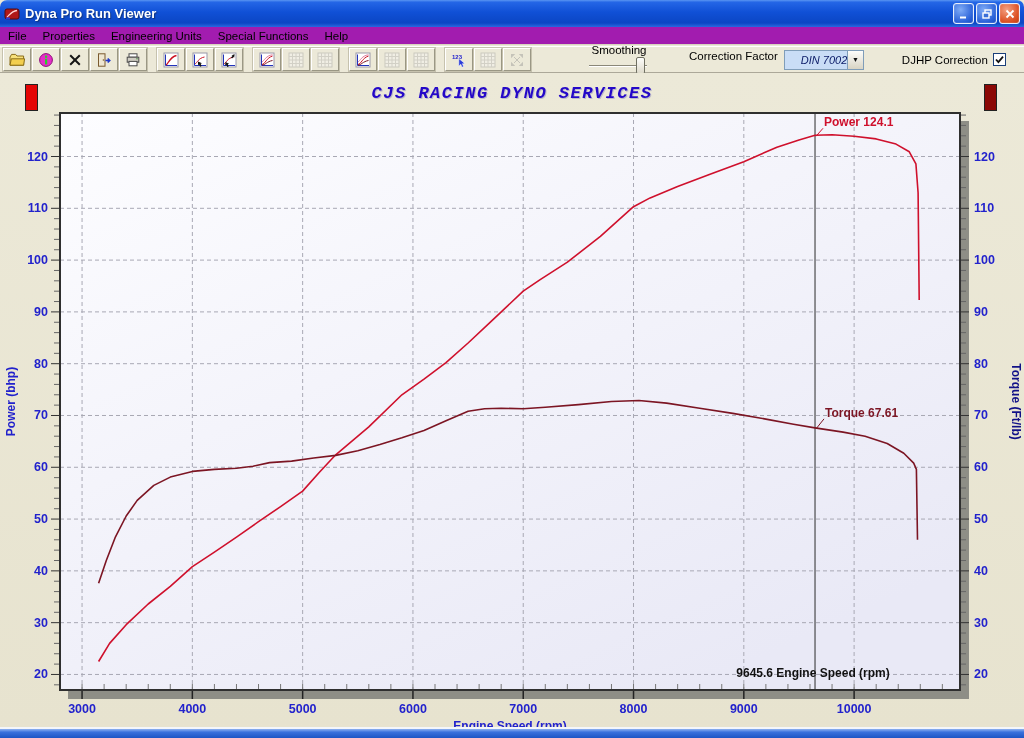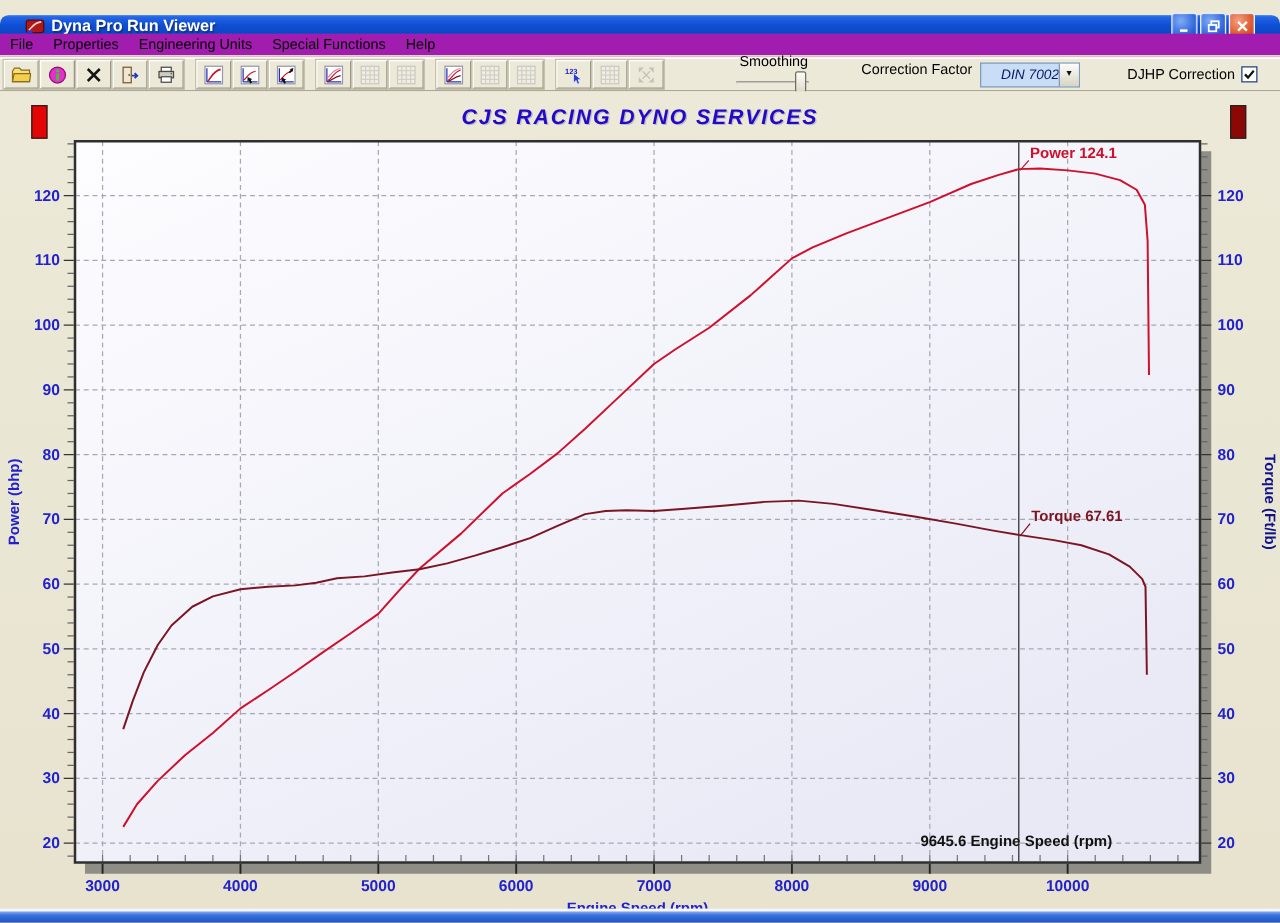--- a/index.html
+++ b/index.html
@@ -1,24 +1,24 @@
 <!DOCTYPE html>
 <html><head>
 <meta charset="utf-8">
 <style>
   * { margin:0; padding:0; box-sizing:border-box; }
   body { font-family:"Liberation Sans", sans-serif; background:#3a6ea5; }
   .window { position:relative; width:1024px; height:738px; overflow:hidden; background:#ebe8d6; }
 
   
   .titlebar {
-    position:absolute; left:0; top:12px; width:1024px; height:17px;
+    position:absolute; left:0; top:0; width:1024px; height:27px;
     background:linear-gradient(180deg,#5a96f2 0%,#2466e6 8%,#1050d6 45%,#0b46c4 85%,#2a67e0 100%);
     border-radius:7px 7px 0 0;
-    display:flex; align-items:center; padding:0 20px;
+    display:flex; align-items:center; padding:0 4px;
   }
   .titlebar .app-title { color:#fff; font-weight:bold; font-size:13px; margin-left:5px; text-shadow:1px 1px 1px #10337e; flex:1; }
   .win-btn { width:21px; height:21px; border-radius:3px; margin-left:2px; display:flex; align-items:center; justify-content:center;
     border:1px solid #e7eefc; box-shadow:inset 0 0 1px #fff; cursor:default; }
   .win-btn.blue { background:radial-gradient(circle at 35% 30%,#7fabf6,#2a61d8 70%,#1b4ec2); }
   .win-btn.red  { background:radial-gradient(circle at 35% 30%,#f4a183,#dd5326 65%,#c33d12); }
 
   
   .menubar { position:absolute; left:0; top:27px; width:1024px; height:18px; background:#a21caf;
     display:flex; align-items:center; font-size:11.5px; color:#000; border-bottom:1px solid #d8d4c0; }
@@ -48,21 +48,21 @@
   .djhp-wrap { display:flex; align-items:center; margin-left:38px; }
   .checkbox { width:13px; height:13px; background:#fff; border:1px solid #1a3f7a; margin-left:5px;
     display:flex; align-items:center; justify-content:center; }
   .checkbox svg { width:11px; height:11px; }
 
   
   .content { position:absolute; left:0; top:73px; width:1024px; height:654px;
     background:linear-gradient(180deg,#ece9d8,#e7e3cf); }
   .chart-title { position:absolute; left:0; right:0; top:11px; text-align:center;
     font-size:17px; font-weight:bold; font-style:italic; letter-spacing:1.5px; color:#2408c8;
-    text-shadow:1px 1px 0 rgba(150,150,190,.55); }
+    text-shadow:1px 1px 0 rgba(150,150,190,.55);font-family:Liberation Mono, monospace; }
   .swatch { position:absolute; top:11px; width:13px; height:27px; border:1px solid #222; }
   .swatch.left { left:25px; }
   .swatch.right { left:984px; }
   #chart-svg { position:absolute; left:0; top:0; }
 
   
   .footer { position:absolute; left:0; bottom:0; width:1024px; height:11px;
     background:linear-gradient(180deg,#8fb2f0 0%,#3a71dd 35%,#1d55c4 100%); border-top:2px solid #f4f6fa; }
 </style>
 </head>

